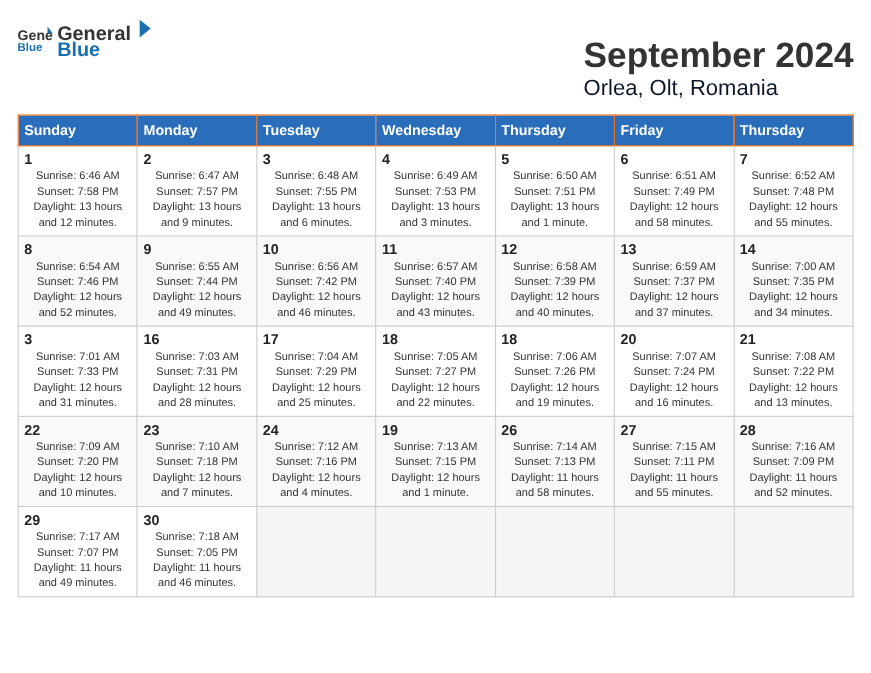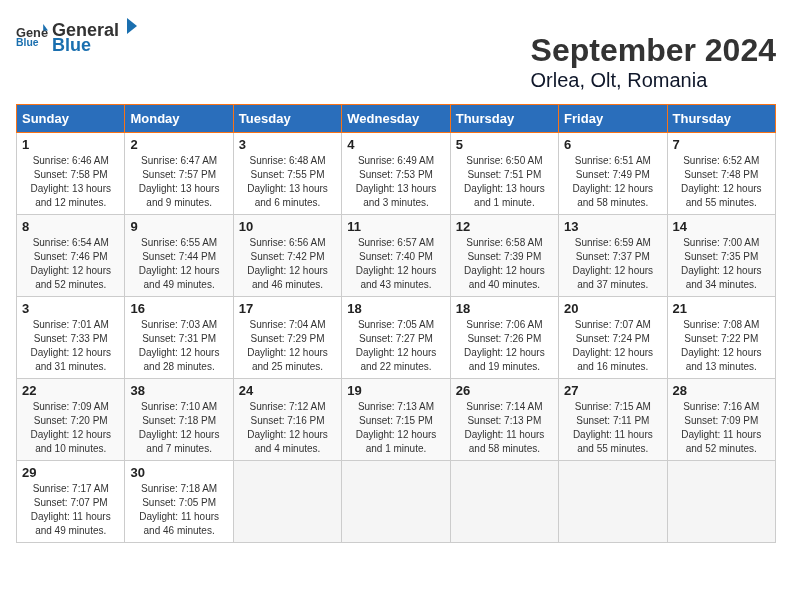--- a/index.html
+++ b/index.html
@@ -295,21 +295,21 @@
       <tr>
         <td>
         <div class="day-number">22</div>
         <div class="day-info">
           Sunrise: 7:09 AM<br>
           Sunset: 7:20 PM<br>
           Daylight: 12 hours and 10 minutes.
         </div>
       </td>
         <td>
-        <div class="day-number">38</div>
+        <div class="day-number">23</div>
         <div class="day-info">
           Sunrise: 7:10 AM<br>
           Sunset: 7:18 PM<br>
           Daylight: 12 hours and 7 minutes.
         </div>
       </td>
         <td>
         <div class="day-number">24</div>
         <div class="day-info">
           Sunrise: 7:12 AM<br>

